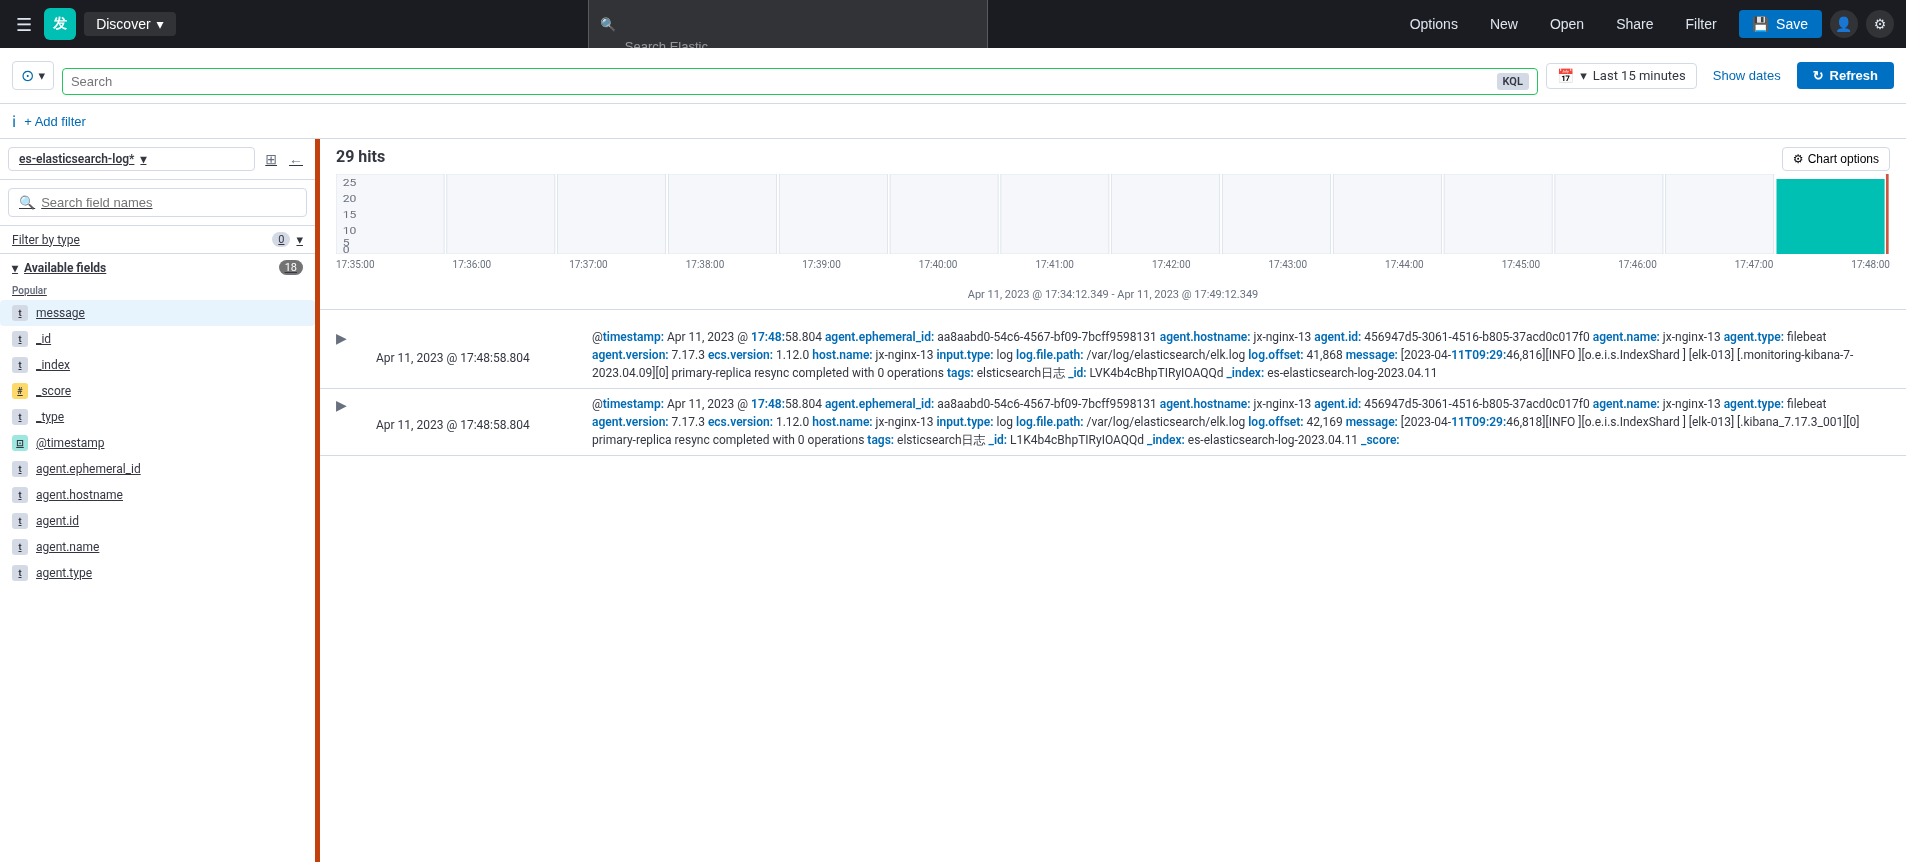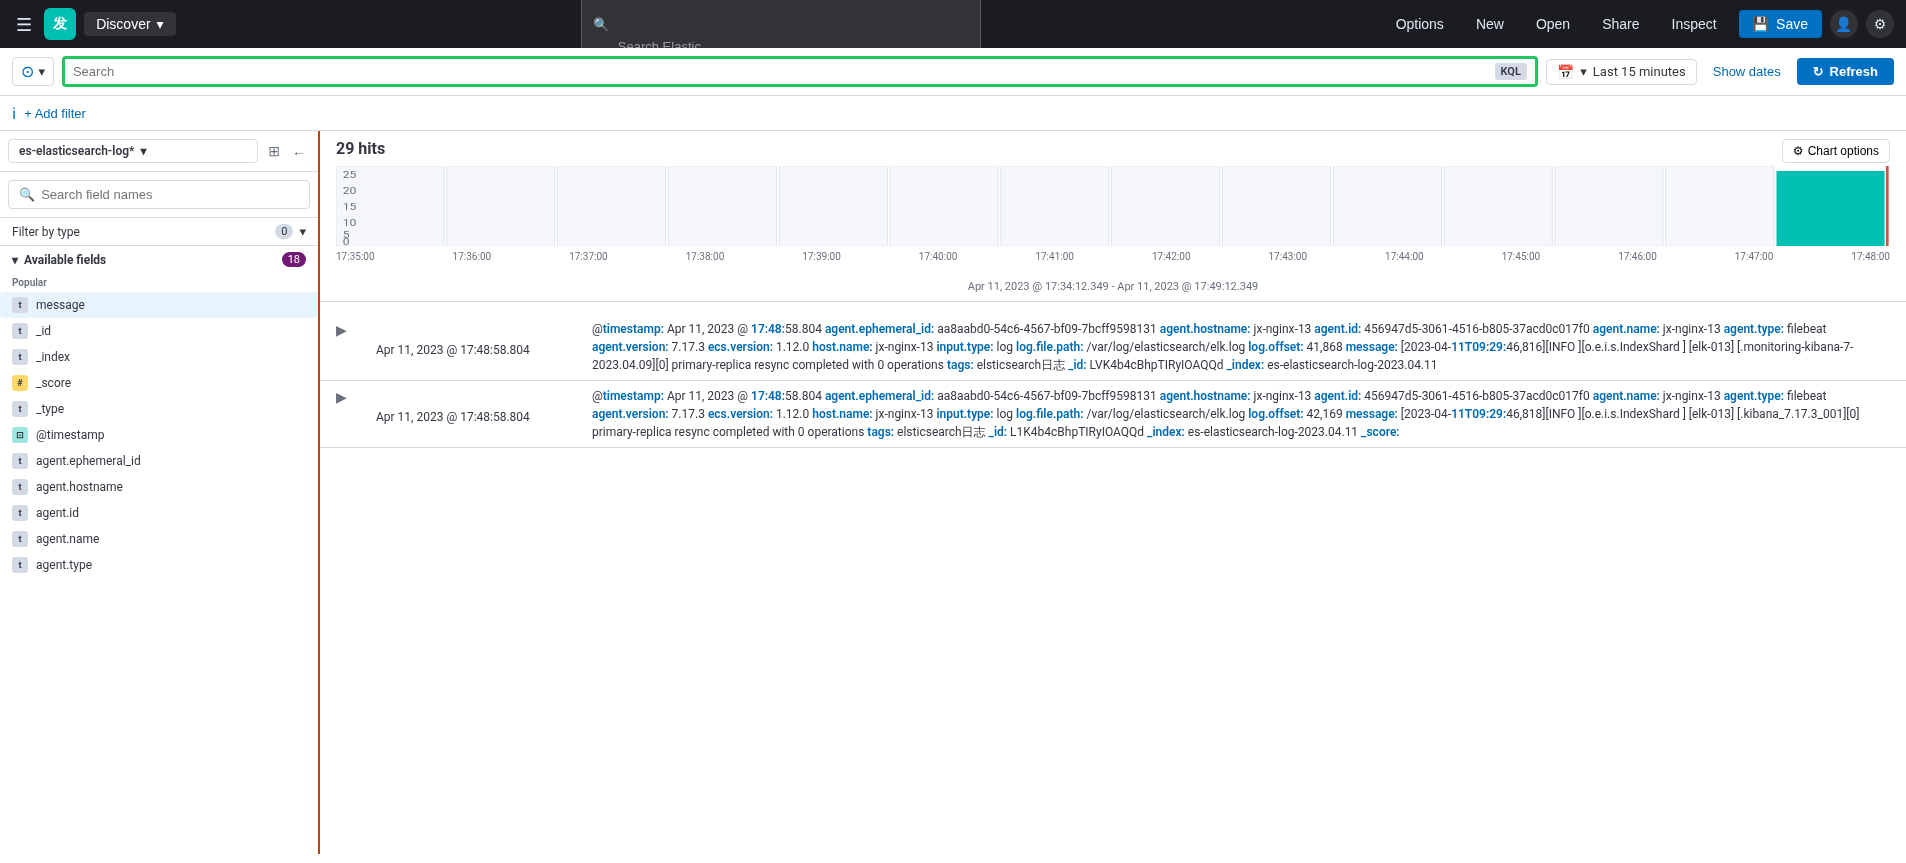--- a/index.html
+++ b/index.html
@@ -21,59 +21,59 @@
     .save-btn { background: #0071c2; color: #fff; border: none; border-radius: 4px; padding: 6px 14px; font-size: 14px; cursor: pointer; display: flex; align-items: center; gap: 6px; }
     .top-nav-icons { display: flex; align-items: center; gap: 8px; }
     .top-nav-icon { width: 28px; height: 28px; border-radius: 50%; background: rgba(255,255,255,0.1); display: flex; align-items: center; justify-content: center; color: #dfe5ef; font-size: 14px; cursor: pointer; }
 
     
     .query-bar {
       display: flex; align-items: center; padding: 8px 12px; border-bottom: 1px solid #d3dae6; gap: 8px; background: #fff;
     }
     .query-bar-filter { display: flex; align-items: center; gap: 4px; border: 1px solid #d3dae6; border-radius: 4px; padding: 4px 8px; cursor: pointer; }
     .query-bar-filter .filter-icon { color: #006bb4; font-size: 16px; }
-    .query-input-wrap { flex: 1; display: flex; align-items: center; border: 3px solid #22c55e; border-radius: 4px; padding: 4px 8px; }
+    .query-input-wrap { flex: 1; display: flex; align-items: center; border: 1px solid #22c55e; border-radius: 4px; padding: 4px 8px; margin-top: 12px; }
     .query-input-wrap input { flex: 1; border: none; outline: none; font-size: 13px; }
     .kql-badge { background: #d3dae6; color: #343741; border-radius: 3px; padding: 2px 6px; font-size: 11px; font-weight: 600; cursor: pointer; margin-left: 6px; }
     .time-picker { display: flex; align-items: center; gap: 6px; border: 1px solid #d3dae6; border-radius: 4px; padding: 4px 10px; cursor: pointer; }
     .time-picker .cal-icon { color: #006bb4; font-size: 14px; }
     .show-dates-btn { color: #006bb4; background: none; border: none; font-size: 13px; cursor: pointer; padding: 4px 8px; }
     .refresh-btn { background: #0071c2; color: #fff; border: none; border-radius: 4px; padding: 6px 16px; font-size: 13px; cursor: pointer; display: flex; align-items: center; gap: 6px; font-weight: 600; }
 
     
     .filter-row {
       display: flex; align-items: center; padding: 6px 12px; gap: 8px; border-bottom: 1px solid #d3dae6; background: #fff;
     }
     .filter-info-icon { color: #006bb4; cursor: pointer; font-size: 16px; }
     .add-filter-btn { color: #006bb4; background: none; border: none; font-size: 13px; cursor: pointer; }
 
     
     .main-layout { display: flex; height: calc(100vh - 140px); overflow: hidden; }
 
     
     .sidebar {
-      width: 320px; min-width: 320px; border-right: 2px solid #c2410c; display: flex; flex-direction: column; overflow: hidden;
+      width: 320px; min-width: 320px; border-right: 5px solid #c2410c; display: flex; flex-direction: column; overflow: hidden; text-decoration: underline;
     }
     .sidebar-top { padding: 8px; border-bottom: 1px solid #d3dae6; display: flex; align-items: center; gap: 6px; }
     .index-selector { display: flex; align-items: center; gap: 6px; border: 1px solid #d3dae6; border-radius: 4px; padding: 4px 10px; cursor: pointer; font-size: 12px; font-weight: 600; flex: 1; }
     .sidebar-actions { display: flex; gap: 4px; }
     .sidebar-action-btn { background: none; border: none; color: #69707d; font-size: 14px; cursor: pointer; padding: 4px; }
 
     .field-search { padding: 8px; border-bottom: 1px solid #d3dae6; }
     .field-search-input { width: 100%; border: 1px solid #d3dae6; border-radius: 4px; padding: 6px 10px; font-size: 13px; outline: none; display: flex; align-items: center; gap: 6px; }
     .field-search-input input { border: none; outline: none; font-size: 13px; width: 100%; }
 
     .filter-type { padding: 6px 12px; display: flex; align-items: center; justify-content: space-between; border-bottom: 1px solid #d3dae6; cursor: pointer; }
     .filter-type-label { font-size: 12px; color: #343741; }
     .filter-count { background: #d3dae6; border-radius: 10px; padding: 1px 6px; font-size: 11px; }
 
     .fields-section { overflow-y: auto; flex: 1; }
     .section-header { padding: 6px 12px; display: flex; align-items: center; justify-content: space-between; }
     .section-title { font-size: 12px; font-weight: 700; color: #343741; display: flex; align-items: center; gap: 6px; }
-    .section-count { background: #701a75; color: #fff; border-radius: 10px; padding: 1px 6px; font-size: 11px; }
+    .section-count { background: #737373; color: #fff; border-radius: 10px; padding: 1px 6px; font-size: 11px; }
     .field-item { padding: 5px 12px; display: flex; align-items: center; gap: 8px; cursor: pointer; border-radius: 4px; }
     .field-item.selected { background: #e8f4fd; }
     .field-type-badge { width: 16px; height: 16px; border-radius: 3px; display: flex; align-items: center; justify-content: center; font-size: 9px; font-weight: 700; flex-shrink: 0; }
     .field-type-t { background: #d3dae6; color: #343741; }
     .field-type-hash { background: #fcd969; color: #343741; }
     .field-type-cal { background: #9ee7e0; color: #343741; }
     .field-name { font-size: 12px; }
     .popular-label { font-size: 10px; color: #69707d; padding: 4px 12px; font-weight: 600; }
 
     
@@ -118,21 +118,21 @@
     <div class="search-global">
       <span>🔍</span>
       <input type="text" placeholder="Search Elastic" style="">
     </div>
   </div>
   <div class="top-nav-right">
     <button class="nav-btn">Options</button>
     <button class="nav-btn">New</button>
     <button class="nav-btn">Open</button>
     <button class="nav-btn">Share</button>
-    <button class="nav-btn">Inspect</button>
+    <button class="nav-btn">Filter</button>
     <button class="save-btn">
       <span>💾</span>
       <span>Save</span>
     </button>
   </div>
   <div class="top-nav-icons">
     <div class="top-nav-icon">👤</div>
     <div class="top-nav-icon">⚙</div>
   </div>
 </div>

